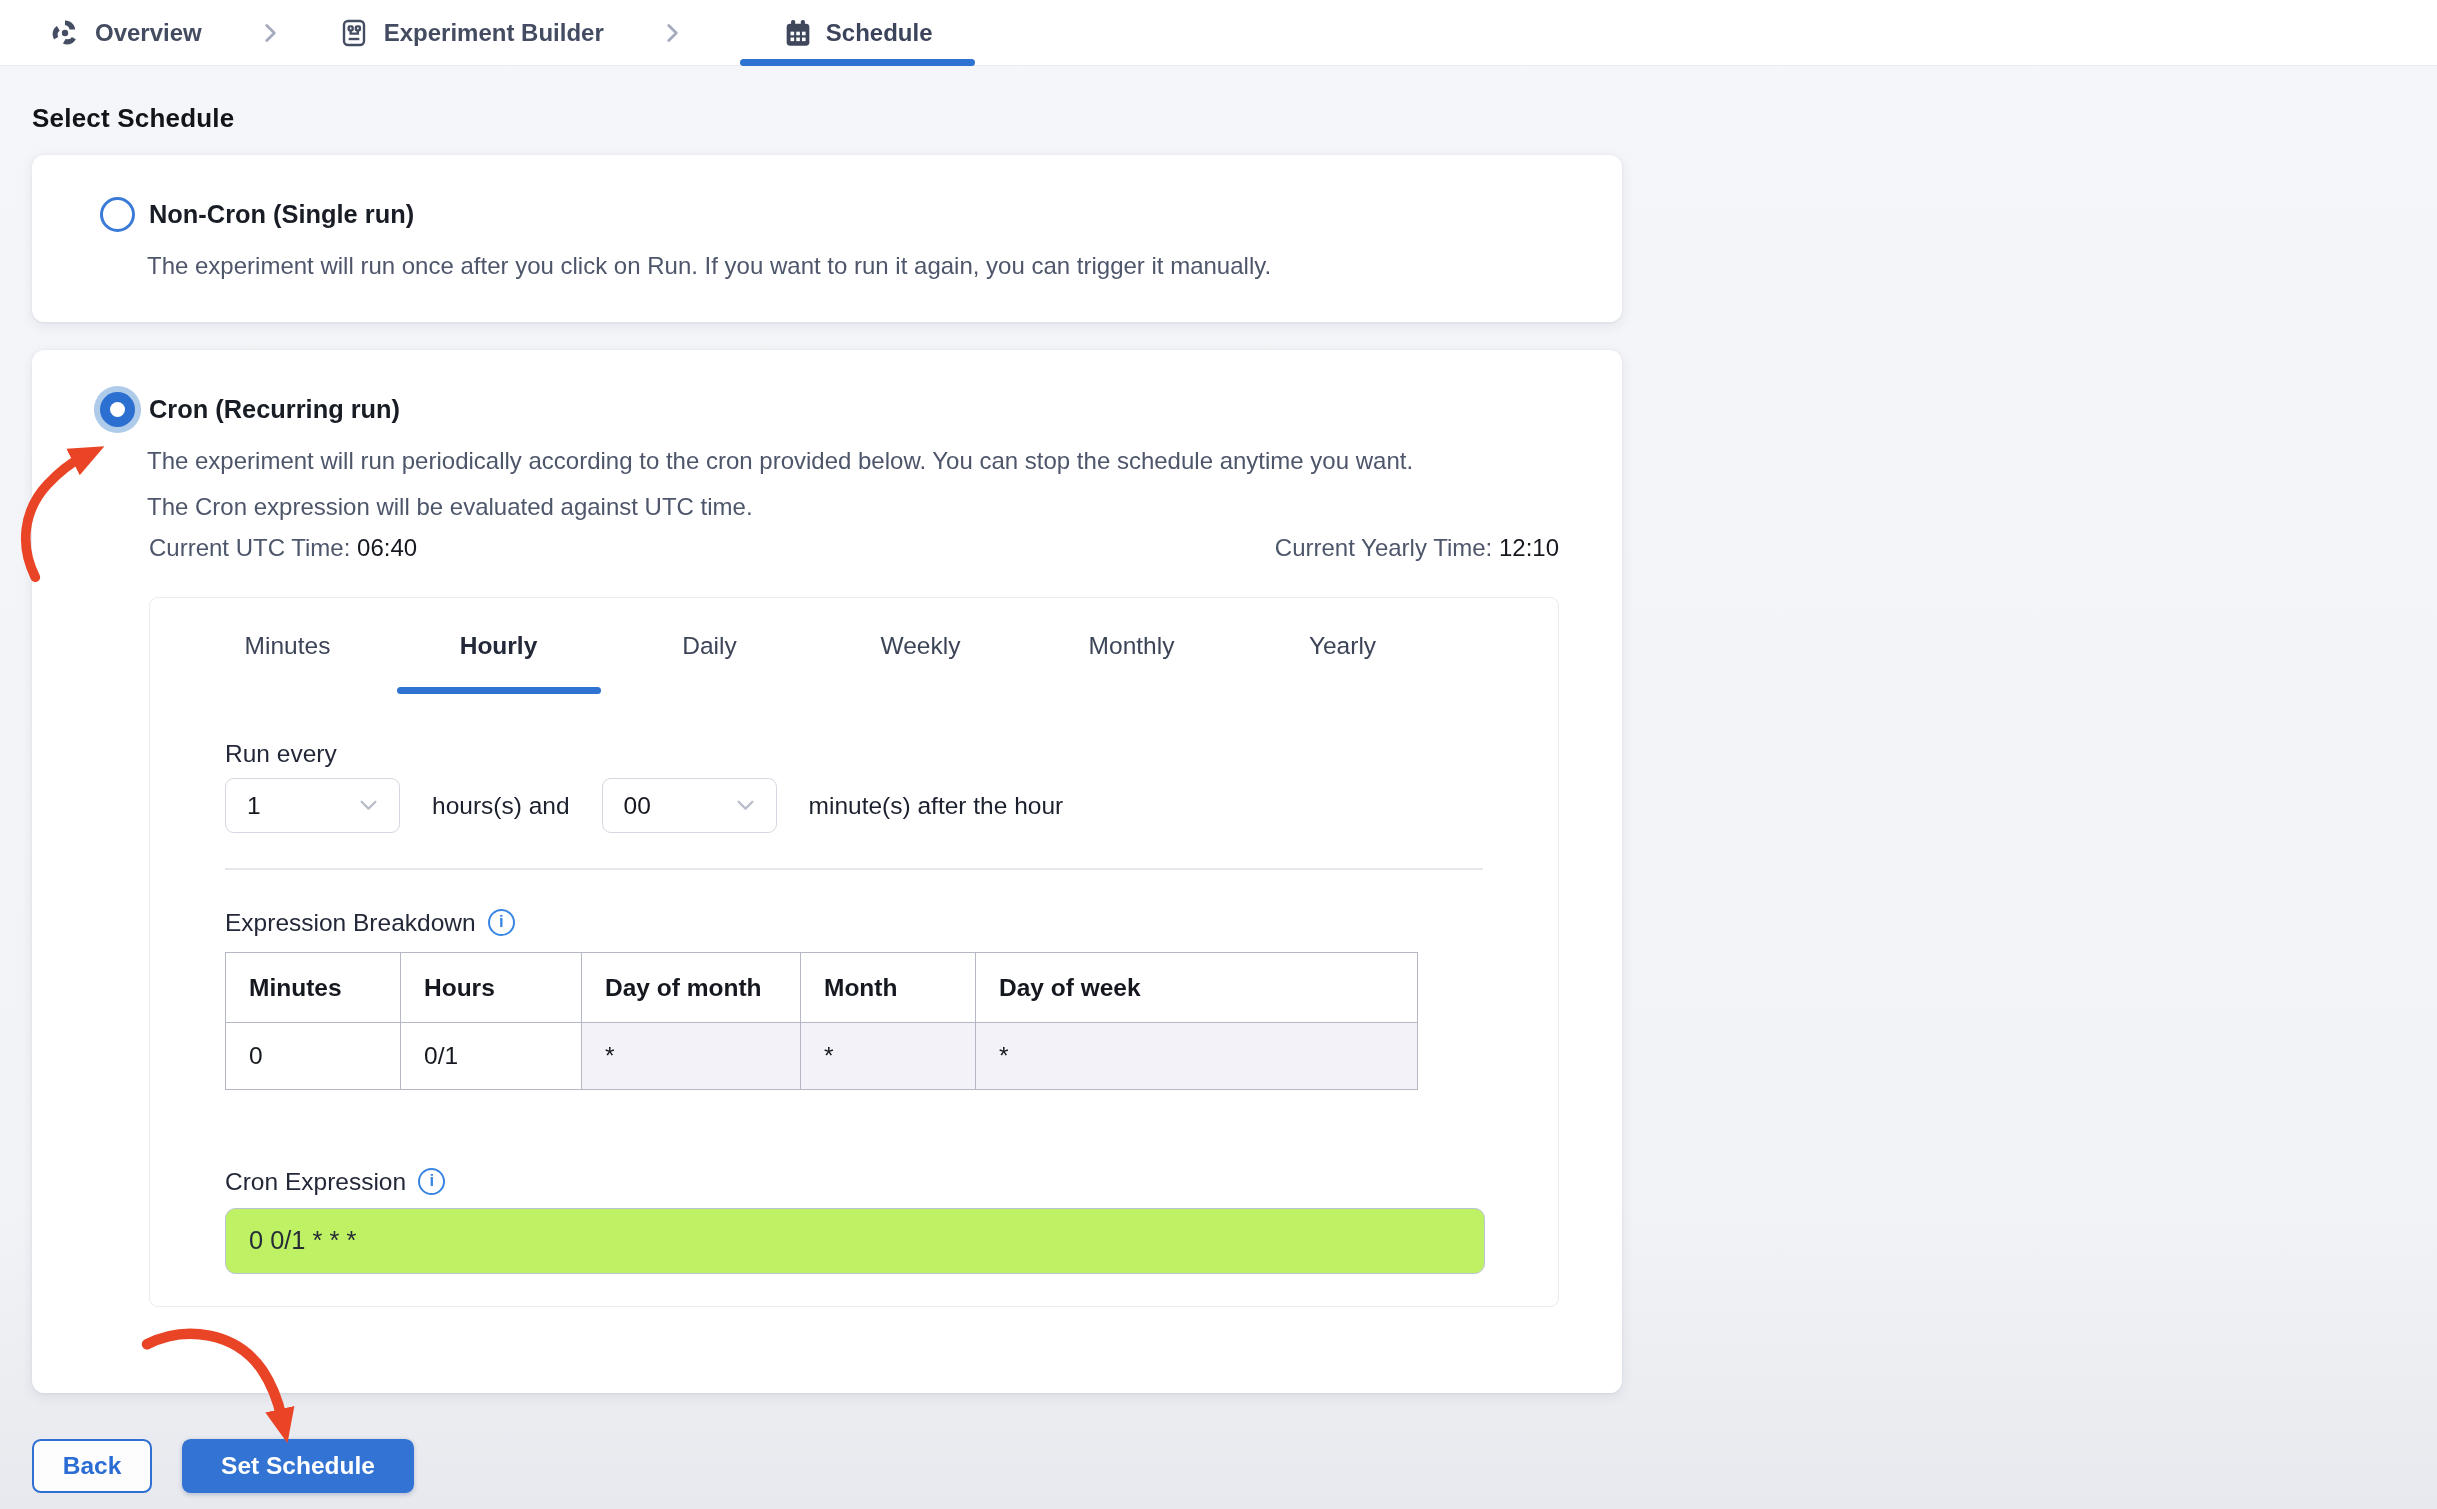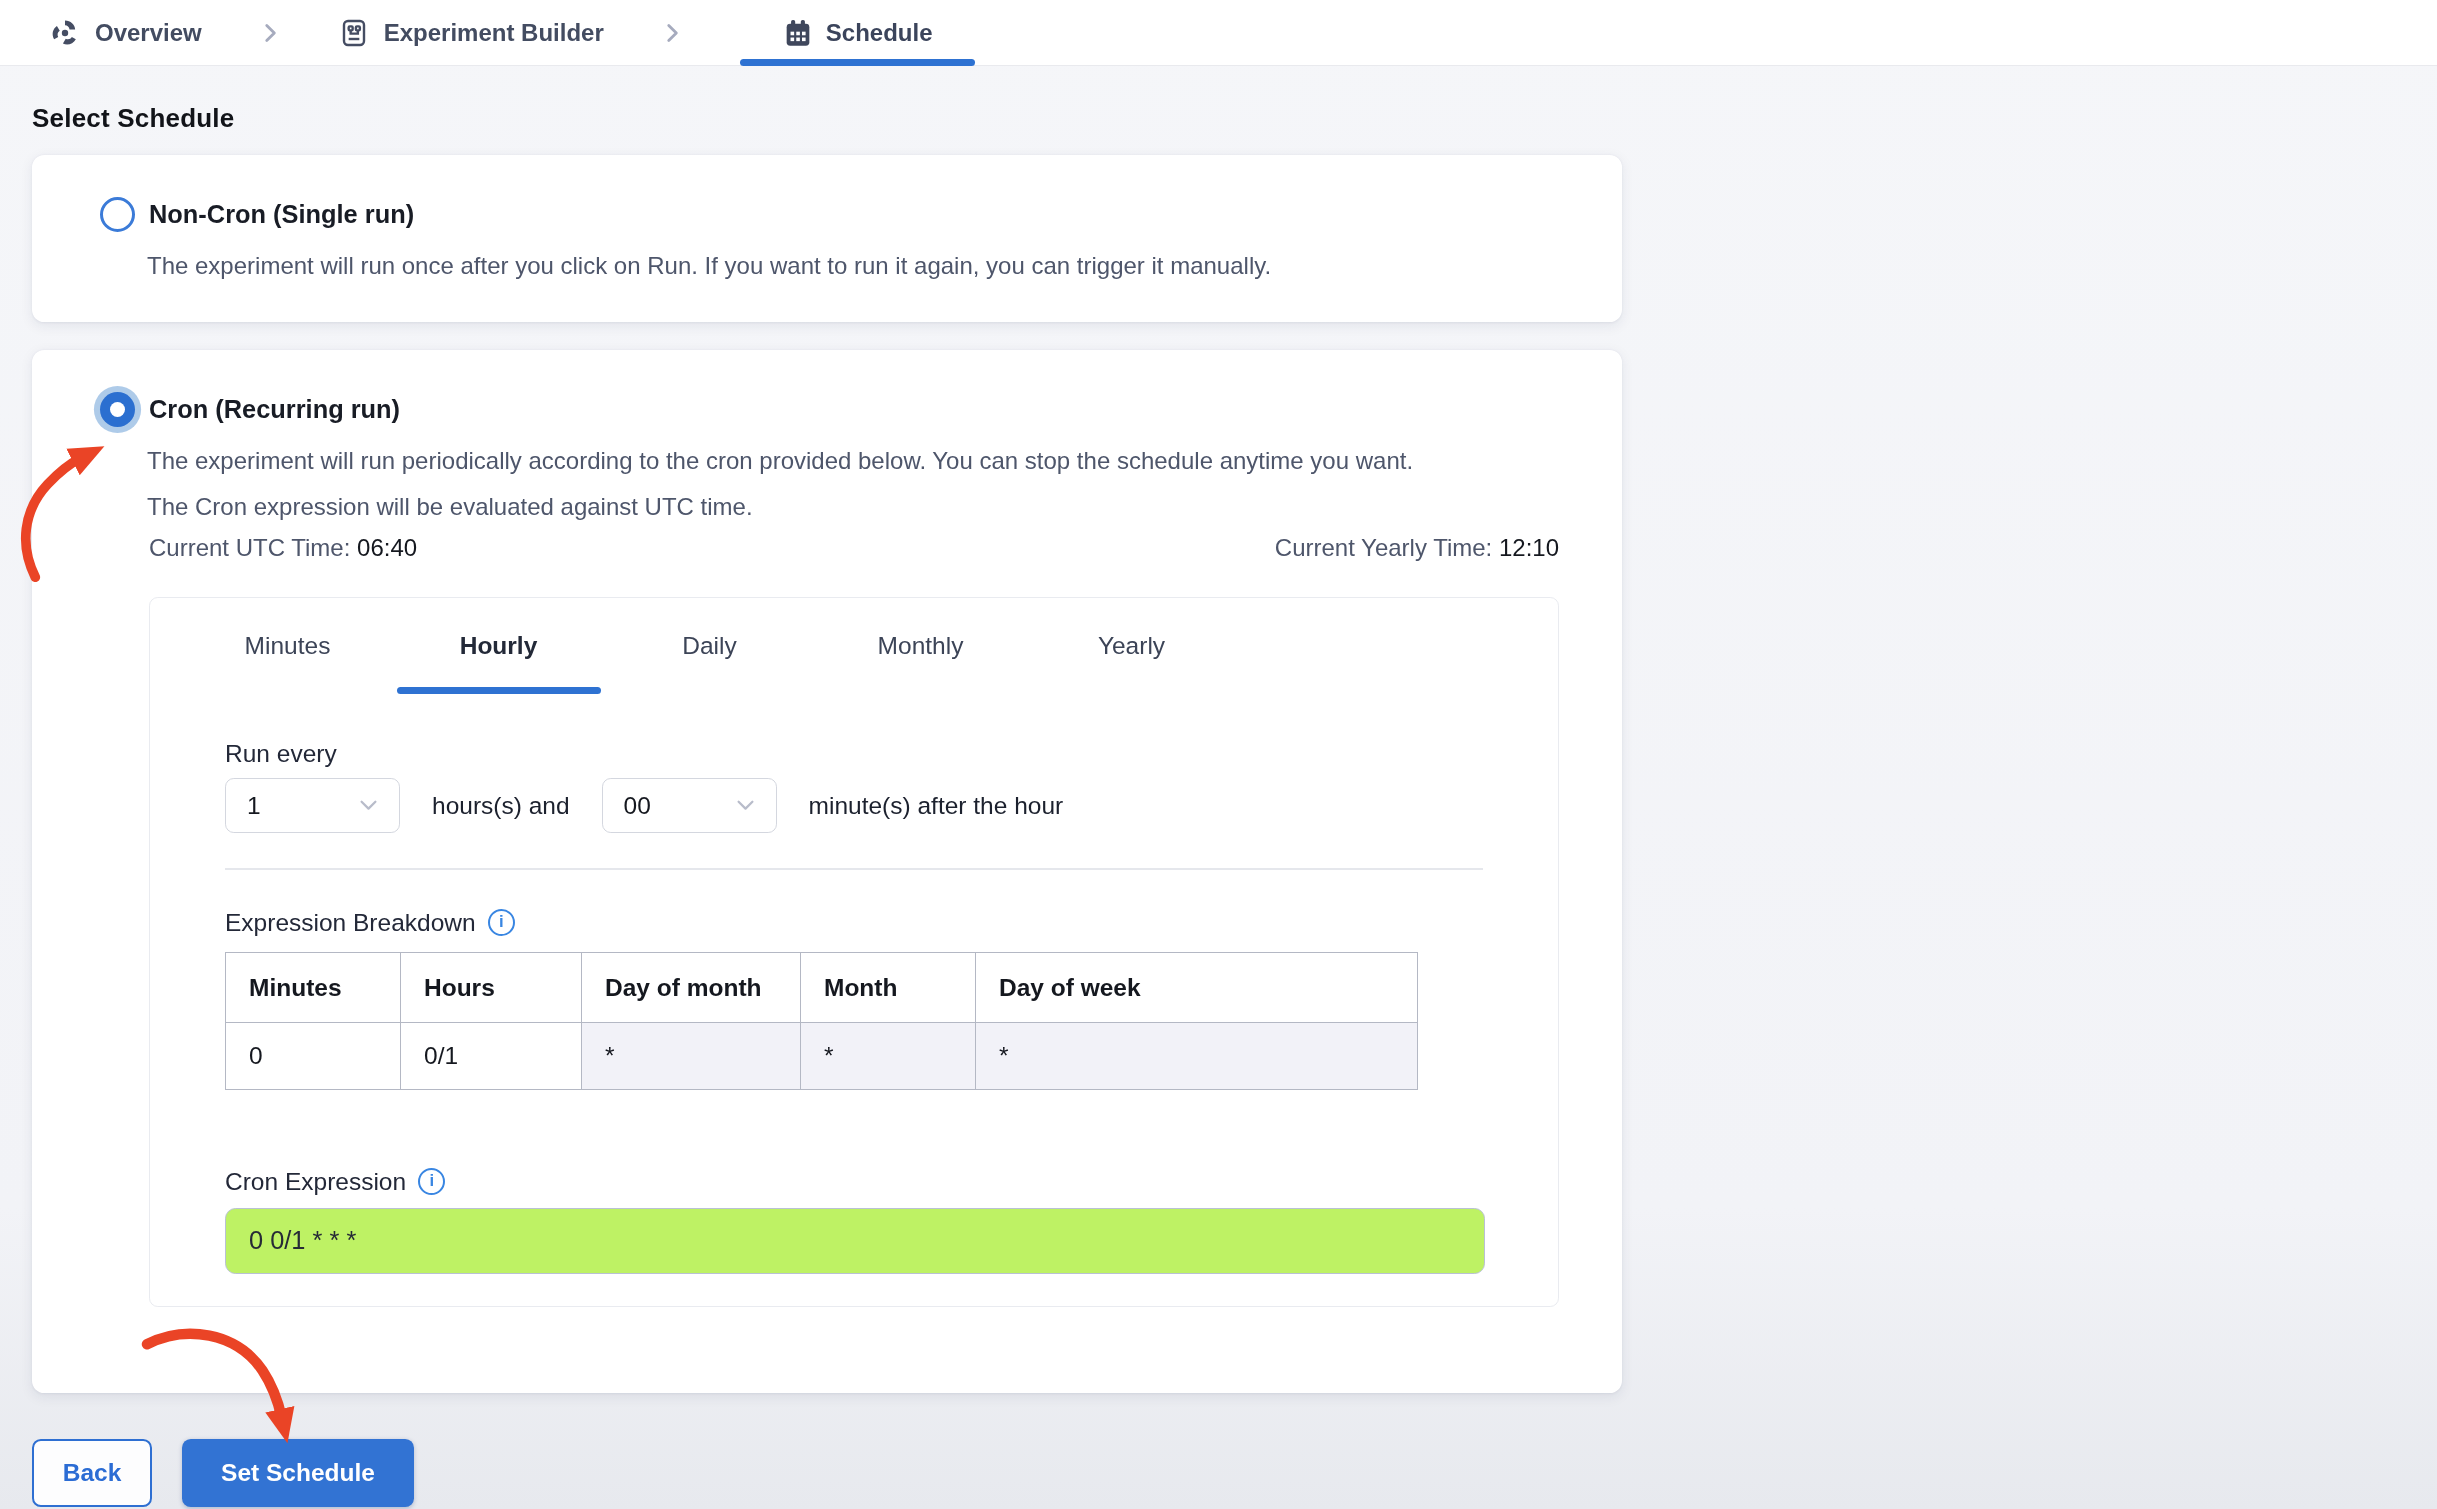--- a/index.html
+++ b/index.html
@@ -95,21 +95,21 @@
   td.star-cell { background:#f2f2f8; }
   .cron-label { margin-top:74px; }
   .cron-input {
     margin-top:8.8px; height:66px; width:1260px;
     background:#bef264; border:1.8px solid #b9c1d4; border-radius:10.5px;
     display:flex; align-items:center; padding-left:23px;
     font-size:25.4px; color:#262b36; cursor:text;
   }
   
   .footer { margin-top:46px; display:flex; gap:30px; }
-  .btn { height:68px; border-radius:8.8px; font-size:24.5px; font-weight:700; cursor:pointer;
+  .btn { height:54px; border-radius:8.8px; font-size:24.5px; font-weight:700; cursor:pointer;
          display:flex; align-items:center; justify-content:center; }
   .btn-back { width:120px; background:#fdfdfe; border:2.6px solid #2e6fd2; color:#2b6cd4; }
   .btn-primary { width:232px; background:#3273d3; border:none; color:#ffffff; box-shadow:0 1.8px 4.4px rgba(30,60,120,.25); }
   
   .arrow-svg { position:absolute; z-index:30; pointer-events:none; }
   .arrow-1 { left:16px; top:437px; }
   .arrow-2 { left:140px; top:1325px; }
 </style>
 </head>
 <body>
@@ -216,20 +216,23 @@
       <div class="tabbar">
         <div class="tab">
             <span>Minutes</span>
           </div>
         <div class="tab active">
             <span>Hourly</span>
             <div class="tab-underline"></div>
           </div>
         <div class="tab">
             <span>Daily</span>
+          </div>
+        <div class="tab">
+            <span>Weekly</span>
           </div>
         <div class="tab">
             <span>Monthly</span>
           </div>
         <div class="tab">
             <span>Yearly</span>
           </div>
       </div>
 
       <div class="panel-body">

